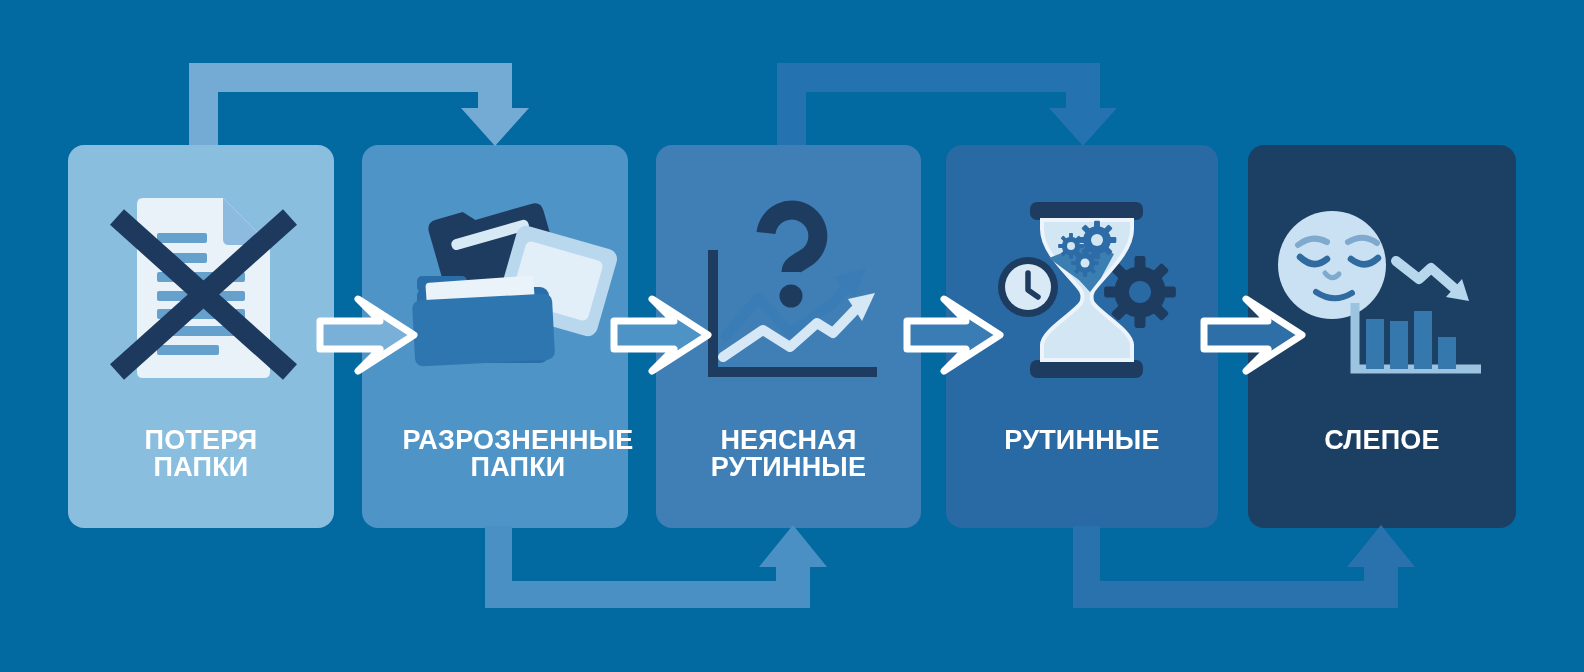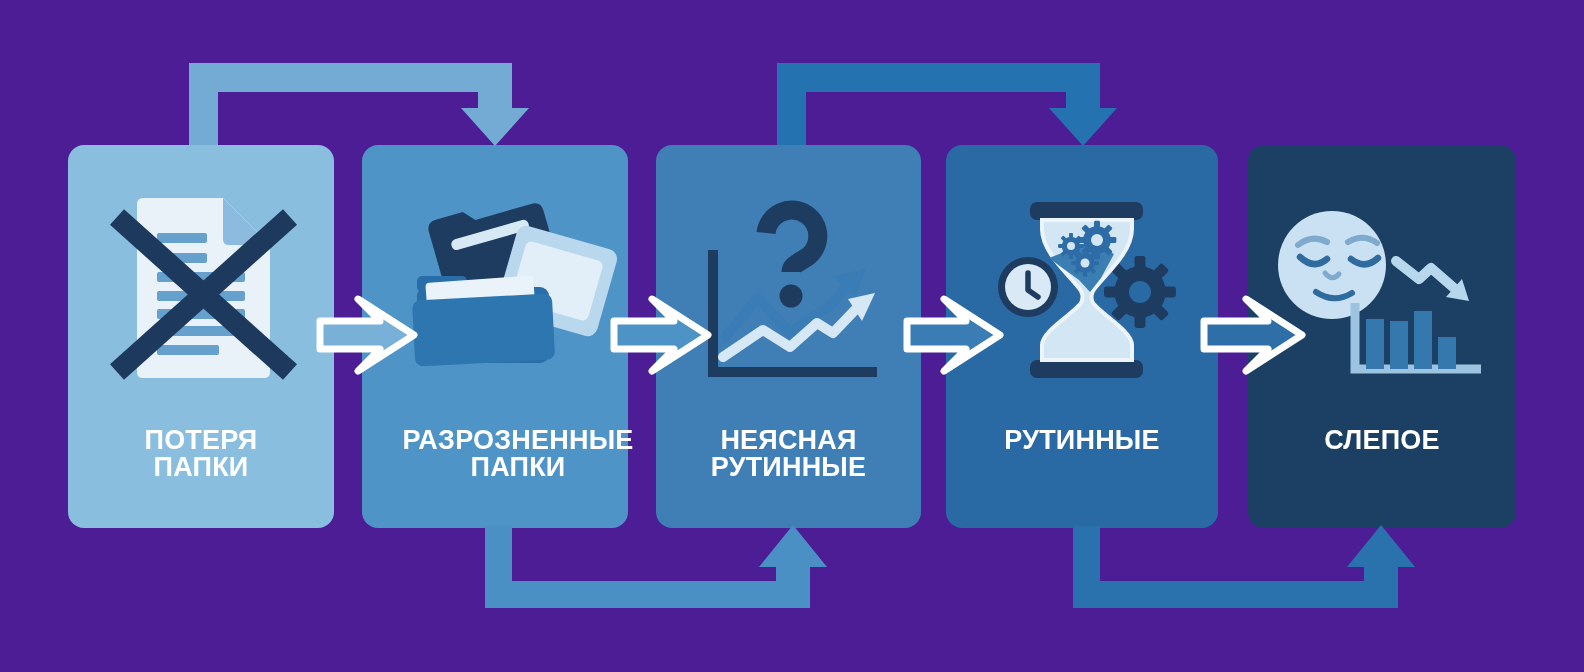--- a/index.html
+++ b/index.html
@@ -1,16 +1,16 @@
 <!DOCTYPE html>
 <html><head>
 <meta charset="utf-8">
 <style>
   html,body{margin:0;padding:0;background:#ffffff;}
-  .canvas{position:relative;width:1584px;height:672px;background:#4c1d95;overflow:hidden;
+  .canvas{position:relative;width:1584px;height:672px;background:#0369a1;overflow:hidden;
           font-family:"Liberation Sans",sans-serif;}
   .diagram-svg{position:absolute;left:0;top:0;}
   .card-label{position:absolute;top:427px;text-align:center;color:#ffffff;
               font-weight:700;font-size:27px;line-height:26.5px;letter-spacing:.2px;}
   .st-dark{stroke:#1e3c60;fill:none;} .st-light{stroke:#d6e8f6;fill:none;}
   .st-med{stroke:#3a7cb5;fill:none;}
 </style>
 </head>
 <body>
 

